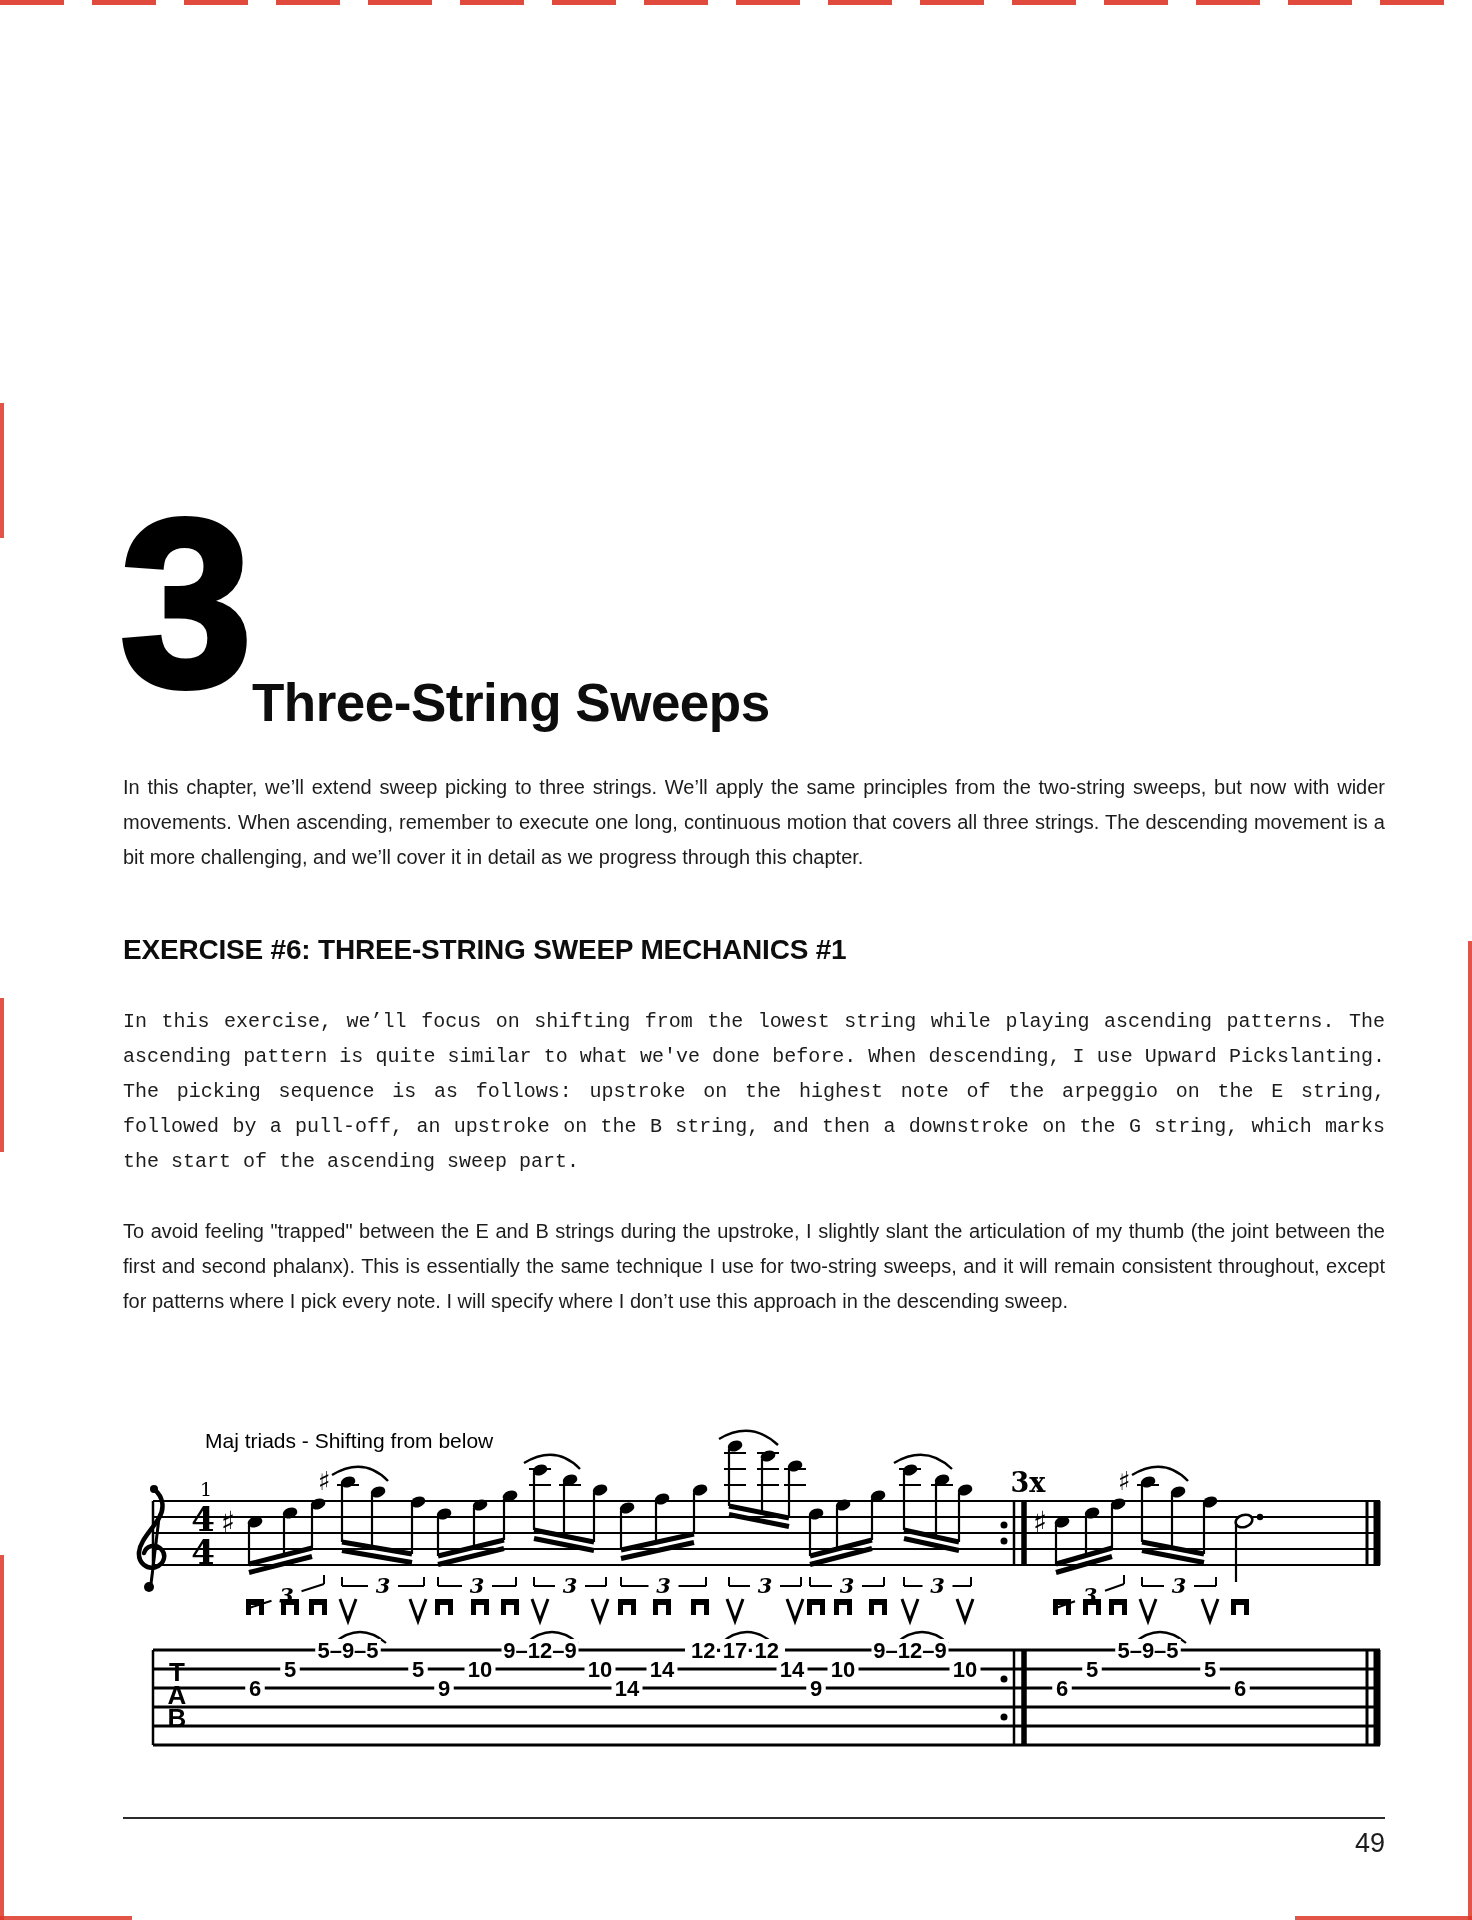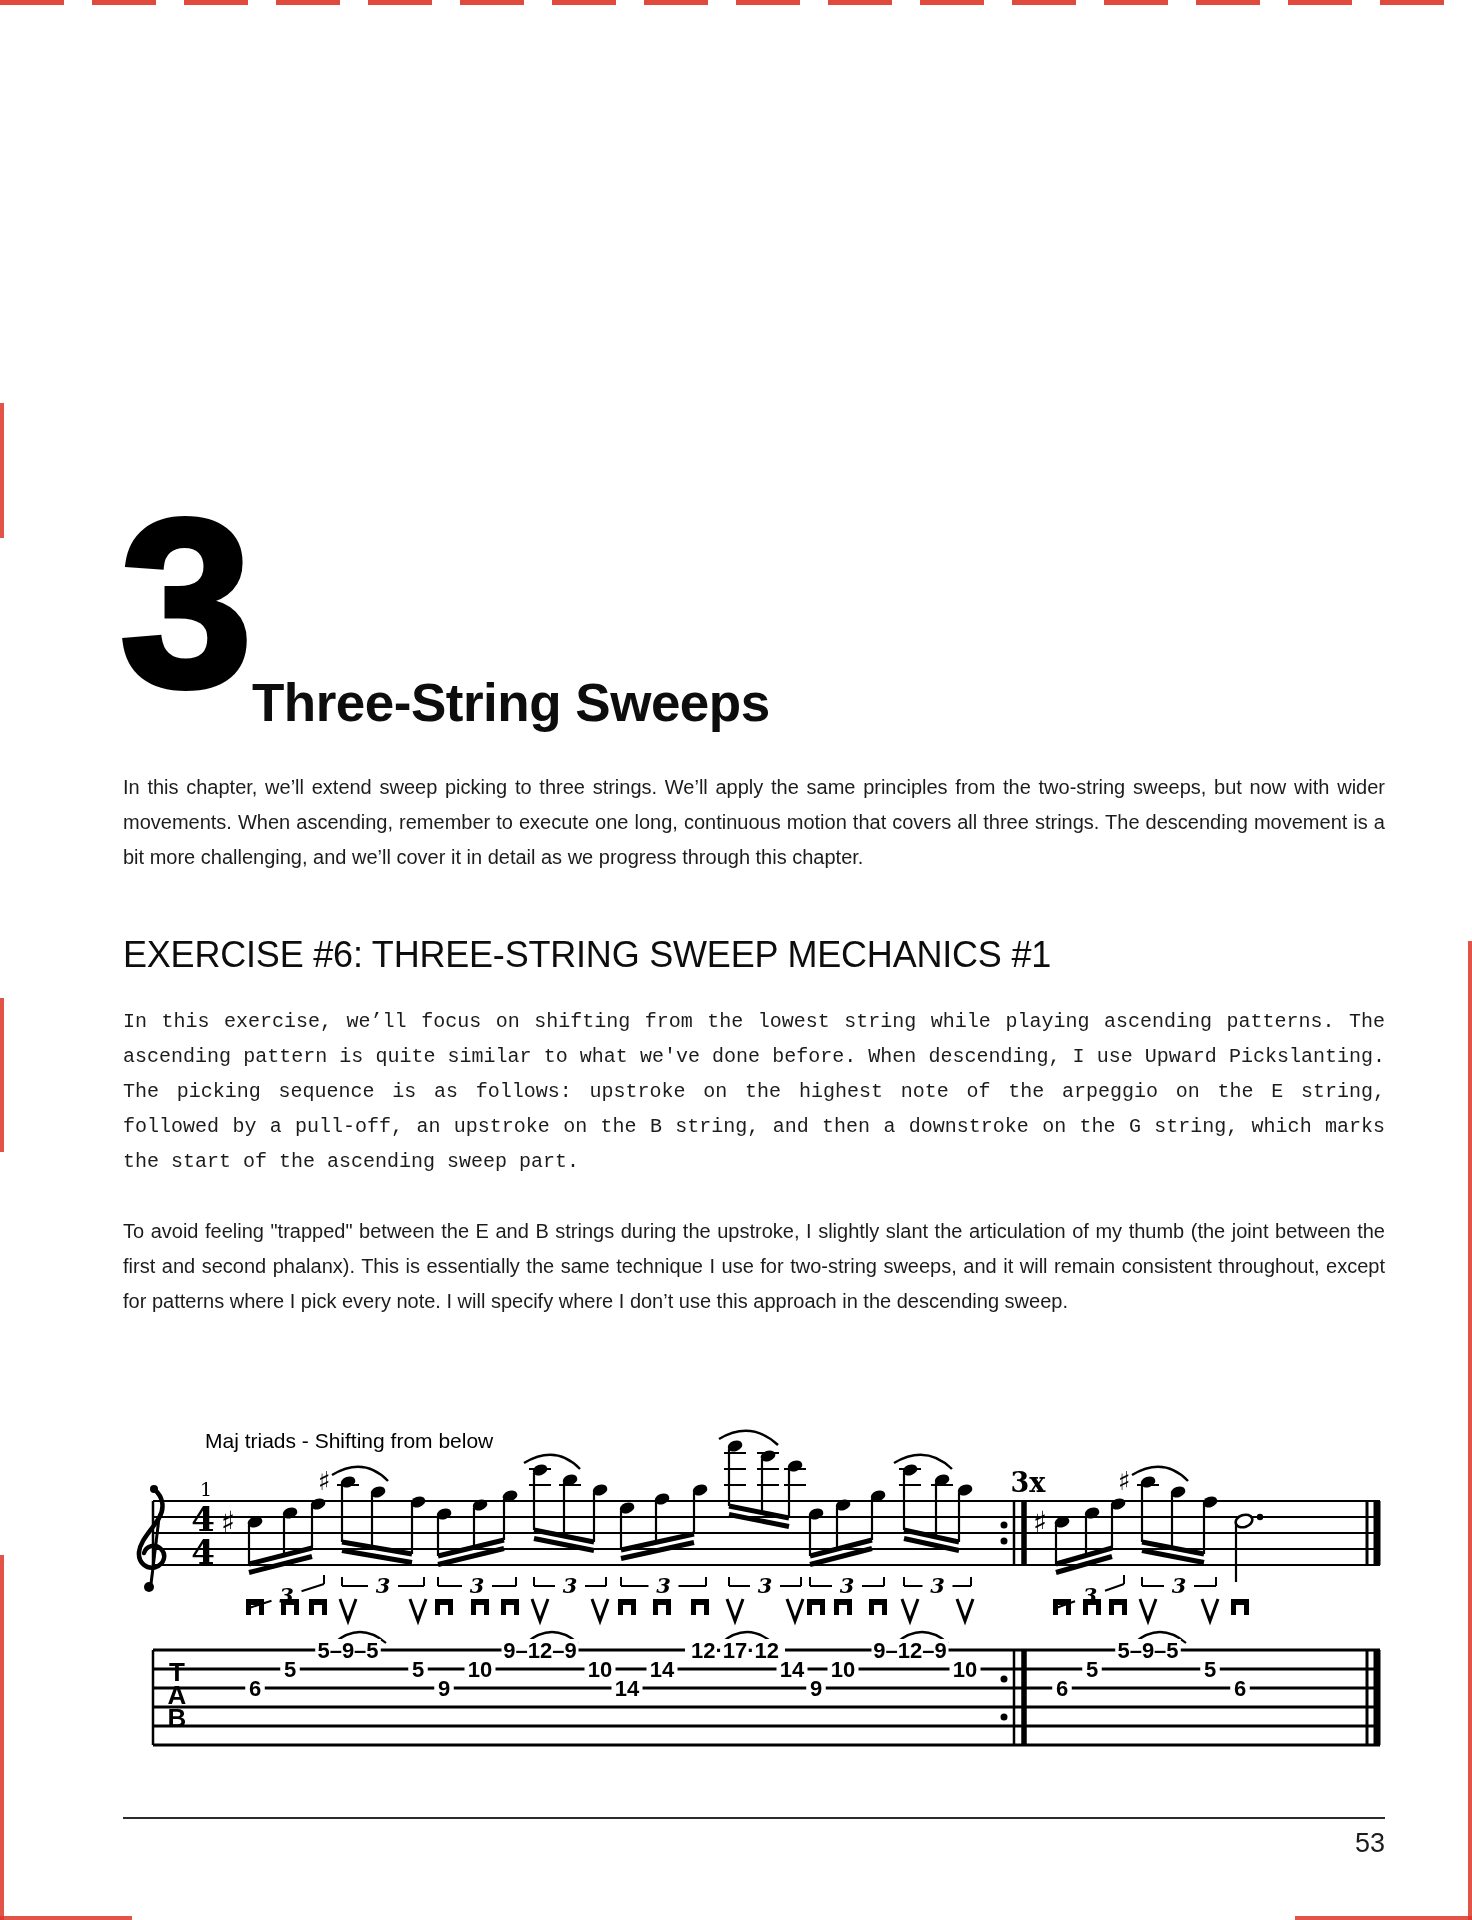--- a/index.html
+++ b/index.html
@@ -17,22 +17,22 @@
     background:linear-gradient(90deg,#dd3627 0 9%,transparent 9% 88%,#dd3627 88% 100%);opacity:.85;}
 
   .chapter-number{position:absolute;left:120px;top:498px;font-size:238px;line-height:.88;
     font-weight:900;-webkit-text-stroke:6px #000;color:#000;letter-spacing:-4px;}
   .chapter-title{position:absolute;left:252px;top:672px;font-size:53px;font-weight:bold;
     letter-spacing:-.5px;color:#0d0d0d;white-space:nowrap;text-align:center;}
 
   .bodycopy{position:absolute;left:123px;width:1262px;font-size:20px;line-height:35px;
     text-align:justify;color:#1c1c1c;}
   #p1{top:770px;}
-  .exercise-heading{position:absolute;left:123px;top:934px;width:1262px;font-size:36px;
-    font-weight:normal;color:#0d0d0d;letter-spacing:-.2px;}
+  .exercise-heading{position:absolute;left:123px;top:934px;width:1262px;font-size:28px;
+    font-weight:bold;color:#0d0d0d;letter-spacing:-.2px;}
   #p2{top:1004px;font-family:Liberation Mono, monospace;}
   #p3{top:1214px;}
 
   #notation{position:absolute;left:0;top:1400px;width:1472px;height:430px;}
   #notation text{fill:#000;}
   .n-label{font:400 21px "Liberation Sans",sans-serif;}
   .n-meas{font:400 19px "DejaVu Serif",serif;}
   .n-3x{font:700 27px "DejaVu Serif",serif;}
   .n-ts{font:700 34px "DejaVu Serif",serif;}
   .n-sharp{font:700 26px "DejaVu Sans",sans-serif;}
@@ -393,14 +393,14 @@
       <rect x="1052.25" y="1677" width="19.5" height="22" fill="#fff"></rect>
       <text x="1062" y="1696" class="n-tab" text-anchor="middle">6</text>
       <rect x="1230.25" y="1677" width="19.5" height="22" fill="#fff"></rect>
       <text x="1240" y="1696" class="n-tab" text-anchor="middle">6</text>
       <text x="177" y="1681" class="n-tabletter" text-anchor="middle">T</text>
       <text x="177" y="1704" class="n-tabletter" text-anchor="middle">A</text>
       <text x="177" y="1727" class="n-tabletter" text-anchor="middle">B</text>
     </svg>
 
   <div class="footer-rule"></div>
-  <div class="page-number">53</div>
+  <div class="page-number">49</div>
 </div>
 
 </body></html>

